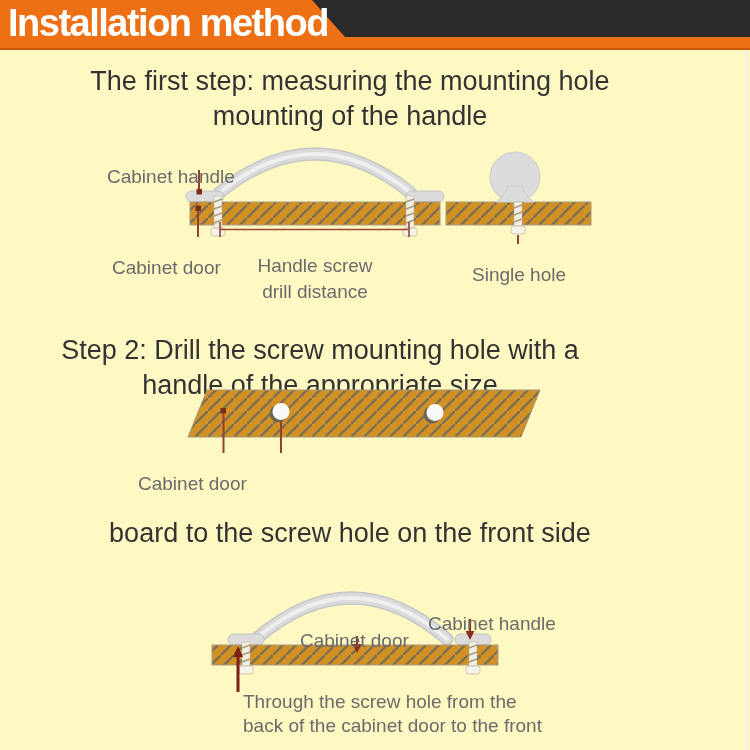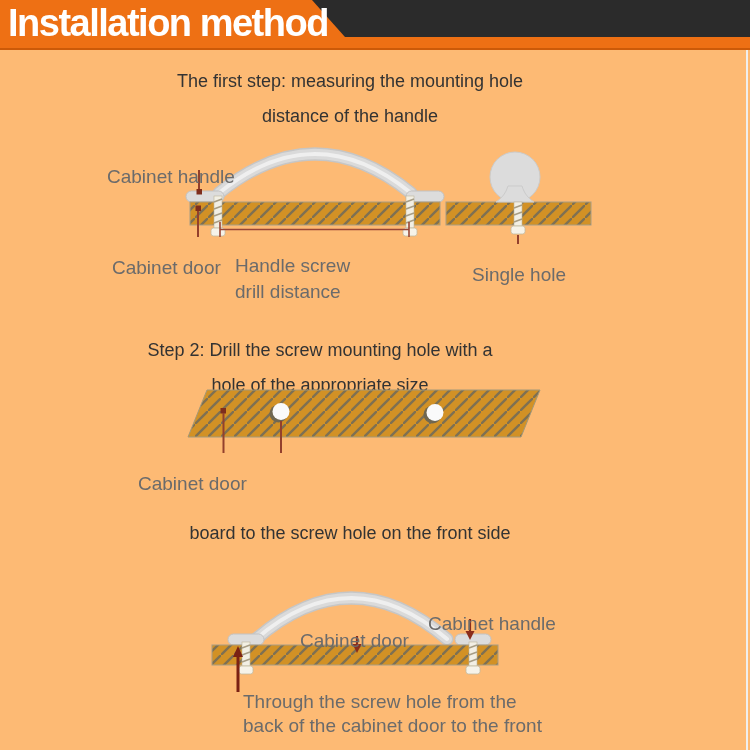--- a/index.html
+++ b/index.html
@@ -1,54 +1,54 @@
 <!DOCTYPE html>
 <html><head>
 <meta charset="utf-8">
 <style>
   html,body{margin:0;padding:0;background:#fff;}
-  .canvas{position:relative;width:750px;height:750px;background:#fdba74;overflow:hidden;
+  .canvas{position:relative;width:750px;height:750px;background:#fef9c3;overflow:hidden;
           font-family:"Liberation Sans","DejaVu Sans",sans-serif;}
 
   
   .hdr{position:absolute;left:0;top:0;width:750px;height:50px;background:#EE7014;
        border-bottom:2px solid #CC5A08;box-sizing:border-box;}
   .hdr-wedge{position:absolute;left:0;top:0;width:750px;height:37px;background:#2B2B2B;
        clip-path:polygon(312px 0,750px 0,750px 37px,345px 37px);}
   .hdr-title{position:absolute;left:8px;top:1px;color:#ffffff;font-size:38px;line-height:44px;
        letter-spacing:-1.5px;font-weight:bold;white-space:nowrap;}
 
   
   .h-step{position:absolute;left:0;width:700px;text-align:center;color:#333333;
-       font-size:18px;line-height:35px;}
+       font-size:27px;line-height:35px;}
   .h1{top:64px;}
   .h2{top:310px;width:640px;margin-top:23px;}
   .h3{top:516px;}
 
   
   .lbl{position:absolute;color:#6B6B6B;font-size:19px;line-height:26px;white-space:nowrap;margin-top:16px;}
-  .lbl-center{white-space:normal;}
+  .lbl-center{text-align:center;white-space:normal;}
 
   .dsvg{position:absolute;left:0;}
   .edge-line{position:absolute;left:746px;top:50px;width:2px;height:700px;background:#EFEFEF;}
 </style>
 </head>
 <body>
 
 <div class="canvas">
 
   <div class="hdr">
     <div class="hdr-wedge"></div>
     <div class="hdr-title">Installation method</div>
   </div>
   <div class="edge-line"></div>
 
   <div class="h-step h1">
     <div>The first step: measuring the mounting hole</div>
-    <div>distance of the handle</div>
+    <div>mounting of the handle</div>
   </div>
 
   <svg class="dsvg" style="top:140px" width="750" height="160" viewBox="0 0 750 160">
     <defs>
       <pattern id="hatch1" patternUnits="userSpaceOnUse" width="13" height="13">
         <rect width="13" height="13" fill="#D29125"></rect>
         <line x1="0" y1="13" x2="13" y2="0" stroke="#7E7052" stroke-width="2.4"></line>
       </pattern>
     </defs>
 
@@ -111,21 +111,21 @@
   <div class="lbl" style="left:107px;top:148px">Cabinet handle</div>
   <div class="lbl" style="left:112px;top:239px">Cabinet door</div>
   <div class="lbl lbl-center" style="left:235px;top:237px;width:160px">
     <div>Handle screw</div>
     <div>drill distance</div>
   </div>
   <div class="lbl" style="left:472px;top:246px">Single hole</div>
 
   <div class="h-step h2">
     <div>Step 2: Drill the screw mounting hole with a</div>
-    <div>hole of the appropriate size</div>
+    <div>handle of the appropriate size</div>
   </div>
 
   <svg class="dsvg" style="top:385px" width="750" height="100" viewBox="0 0 750 100">
     <defs>
       <pattern id="hatch2" patternUnits="userSpaceOnUse" width="13" height="13">
         <rect width="13" height="13" fill="#D29125"></rect>
         <line x1="0" y1="13" x2="13" y2="0" stroke="#7E7052" stroke-width="2.4"></line>
       </pattern>
     </defs>
     <polygon points="207,5 540,5 521,52 188,52" fill="url(#hatch2)" stroke="#A39878" stroke-width="1"></polygon>

